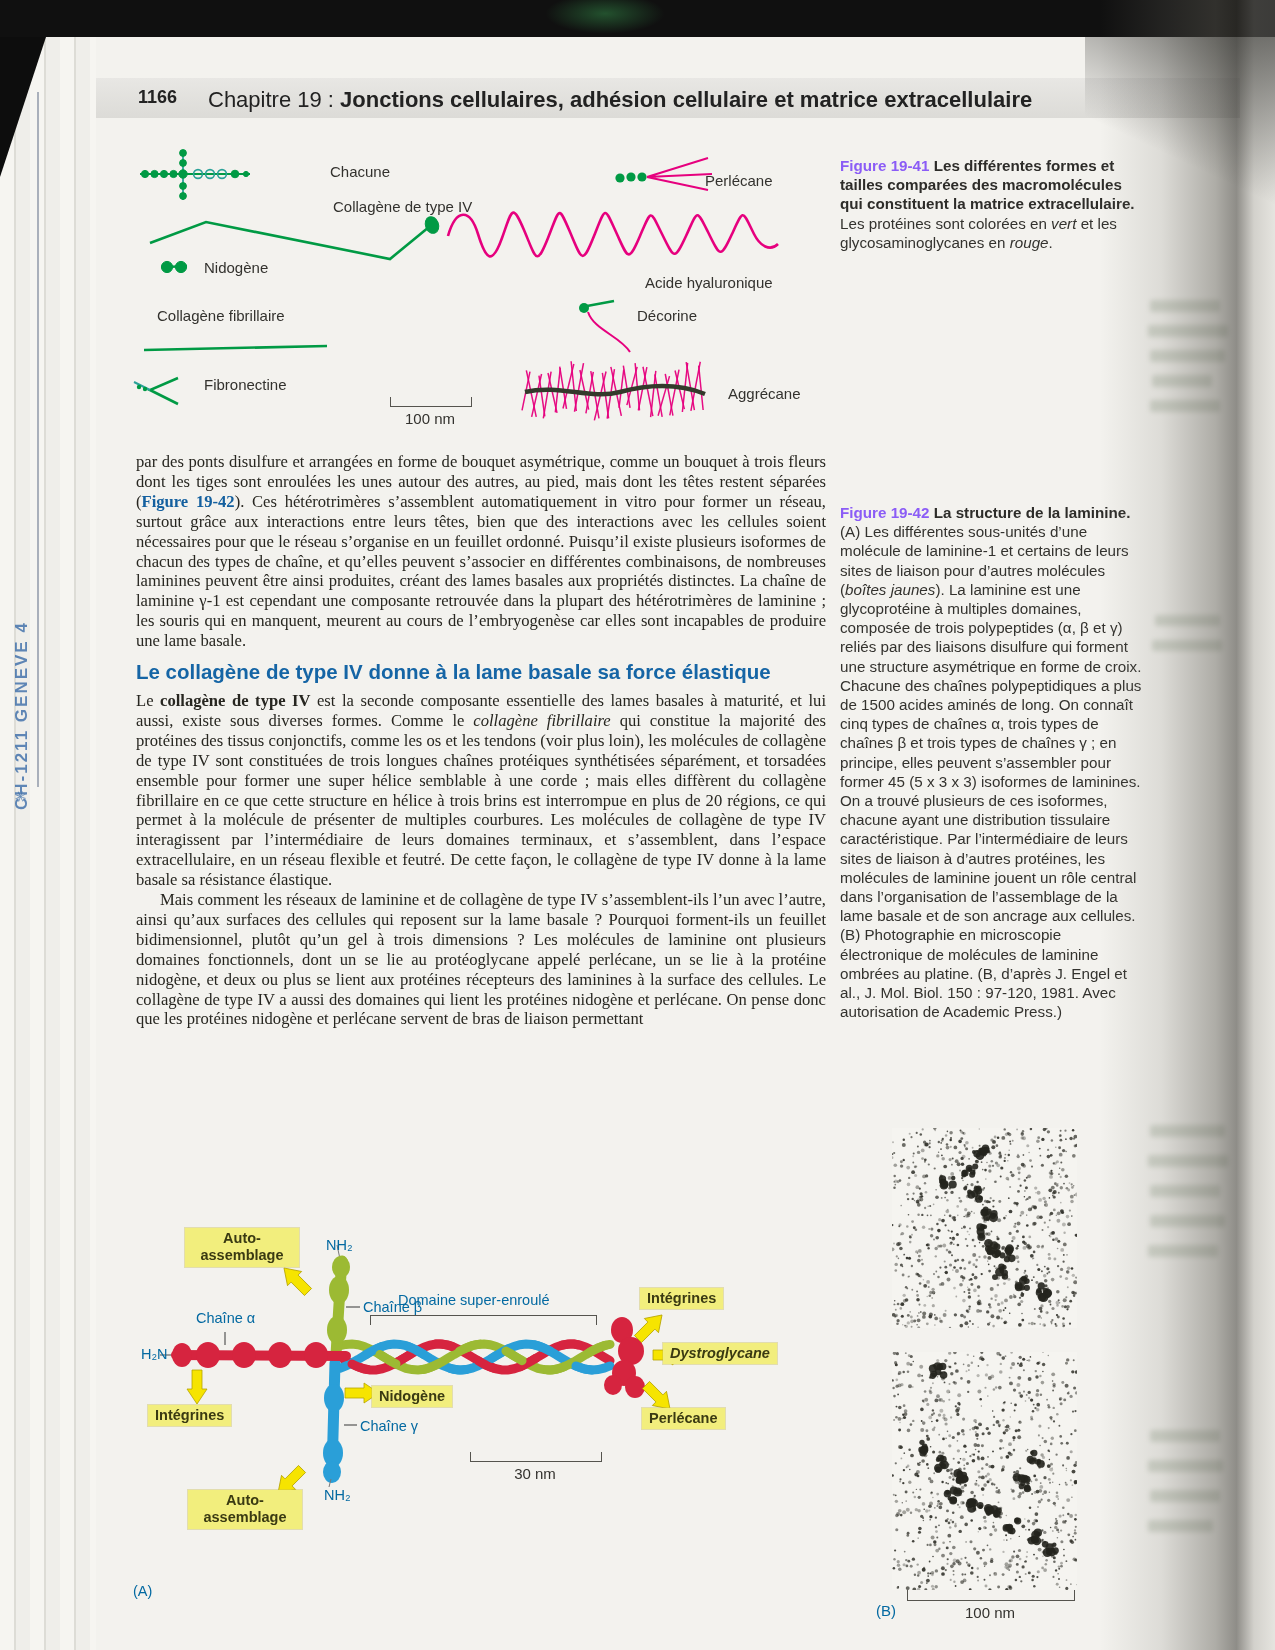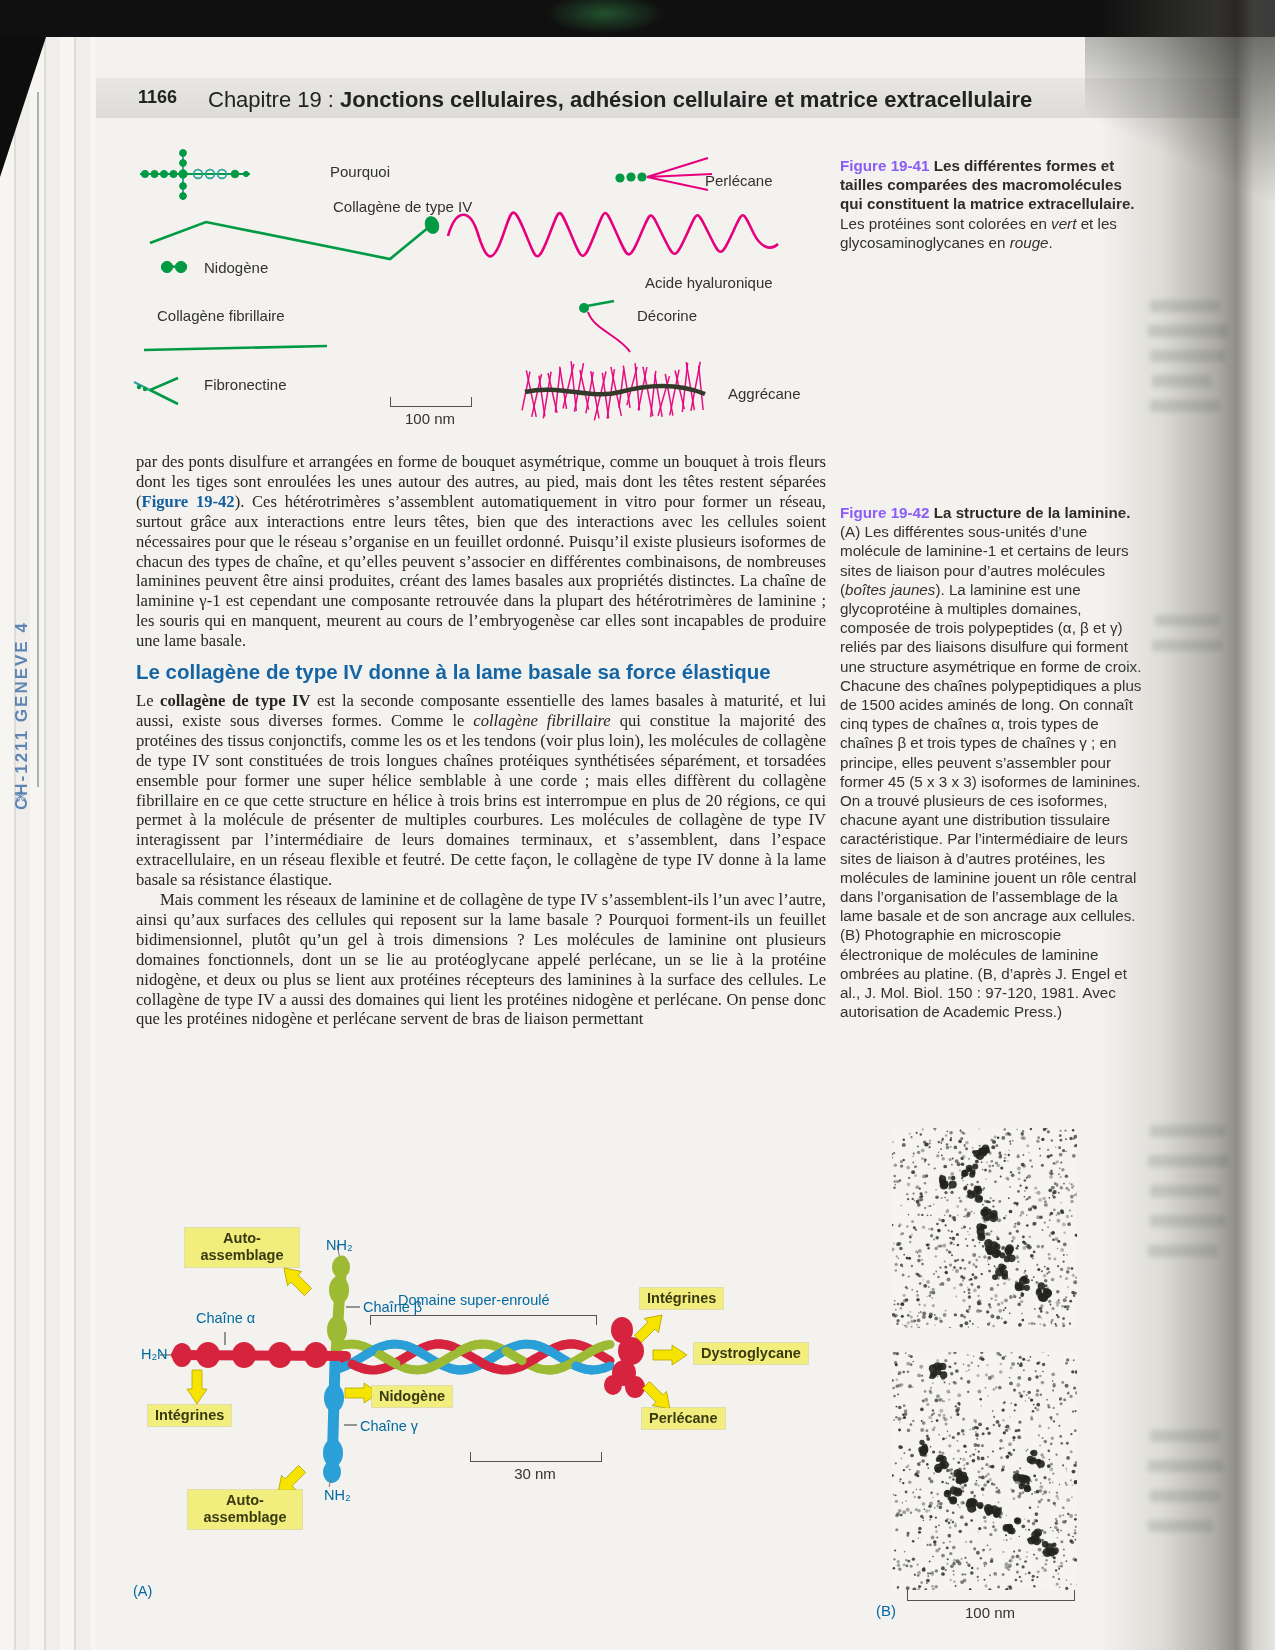--- a/index.html
+++ b/index.html
@@ -154,21 +154,21 @@
         <line x1="559.0192489461973" y1="229.7223392983899" x2="549.7807510538026" y2="275.3088442690671" stroke="#e6007e" stroke-width="1.5" opacity="0.95"></line>
         <line x1="555.0264581421391" y1="230.5398095593711" x2="564.373541857861" y2="269.06338556845833" stroke="#e6007e" stroke-width="1.5" opacity="0.95"></line>
         <line x1="567.631492445711" y1="222.9128426550334" x2="562.368507554289" y2="271.96930392127535" stroke="#e6007e" stroke-width="1.5" opacity="0.95"></line>
         <line x1="566.204254714027" y1="222.17079270143287" x2="574.3957452859729" y2="270.08972299449374" stroke="#e6007e" stroke-width="1.5" opacity="0.95"></line>
         <line x1="580.289511236269" y1="221.7365094423901" x2="570.910488763731" y2="270.7750455784287" stroke="#e6007e" stroke-width="1.5" opacity="0.95"></line>
         <line x1="578.6659172113053" y1="225.60103559491267" x2="583.1340827886946" y2="269.96018466723194" stroke="#e6007e" stroke-width="1.5" opacity="0.95"></line>
       </g>
     <path d="M405,252 C440,244 470,260 500,252 S560,244 585,254" fill="none" stroke="#333a2b" stroke-width="4.5"></path>
   </svg>
 
-  <span class="figlabel" style="left:330px;top:163px;">Pourquoi</span>
+  <span class="figlabel" style="left:330px;top:163px;">Chacune</span>
   <span class="figlabel" style="left:333px;top:198px;">Collagène de type IV</span>
   <span class="figlabel" style="left:204px;top:259px;">Nidogène</span>
   <span class="figlabel" style="left:157px;top:307px;">Collagène fibrillaire</span>
   <span class="figlabel" style="left:204px;top:376px;">Fibronectine</span>
   <div class="bracket-up" style="left:390px;top:397px;width:80px;height:9px;"></div>
   <span class="scaletext" style="left:385px;top:410px;width:90px;">100 nm</span>
   <span class="figlabel" style="left:705px;top:172px;">Perlécane</span>
   <span class="figlabel" style="left:645px;top:274px;">Acide hyaluronique</span>
   <span class="figlabel" style="left:637px;top:307px;">Décorine</span>
   <span class="figlabel" style="left:728px;top:385px;">Aggrécane</span>
@@ -276,21 +276,21 @@
   </svg>
 
   <div class="ybox" style="left:185px;top:1228px;width:100px;"><span>Auto-</span><br><span>assemblage</span></div>
   <span class="dlabel" style="left:326px;top:1237px;">NH₂</span>
   <span class="dlabel" style="left:363px;top:1299px;">Chaîne β</span>
   <span class="dlabel" style="left:398px;top:1292px;">Domaine super-enroulé</span>
   <div class="bracket-down" style="left:370px;top:1315px;width:225px;height:9px;"></div>
   <div class="ybox" style="left:640px;top:1288px;">Intégrines</div>
   <span class="dlabel" style="left:196px;top:1310px;">Chaîne α</span>
   <span class="dlabel" style="left:141px;top:1346px;">H₂N</span>
-  <div class="ybox" style="left:694px;top:1343px;">Dystroglycane</div>
+  <div class="ybox" style="left:663px;top:1343px;font-style:italic;">Dystroglycane</div>
   <div class="ybox" style="left:372px;top:1386px;">Nidogène</div>
   <div class="ybox" style="left:148px;top:1405px;">Intégrines</div>
   <span class="dlabel" style="left:360px;top:1418px;">Chaîne γ</span>
   <div class="ybox" style="left:642px;top:1408px;">Perlécane</div>
   <div class="bracket-up" style="left:470px;top:1452px;width:130px;height:9px;"></div>
   <span class="scaletext" style="left:470px;top:1465px;width:130px;">30 nm</span>
   <span class="dlabel" style="left:324px;top:1487px;">NH₂</span>
   <div class="ybox" style="left:188px;top:1490px;width:100px;"><span>Auto-</span><br><span>assemblage</span></div>
   <span class="dlabel" style="left:133px;top:1583px;">(A)</span>
 

